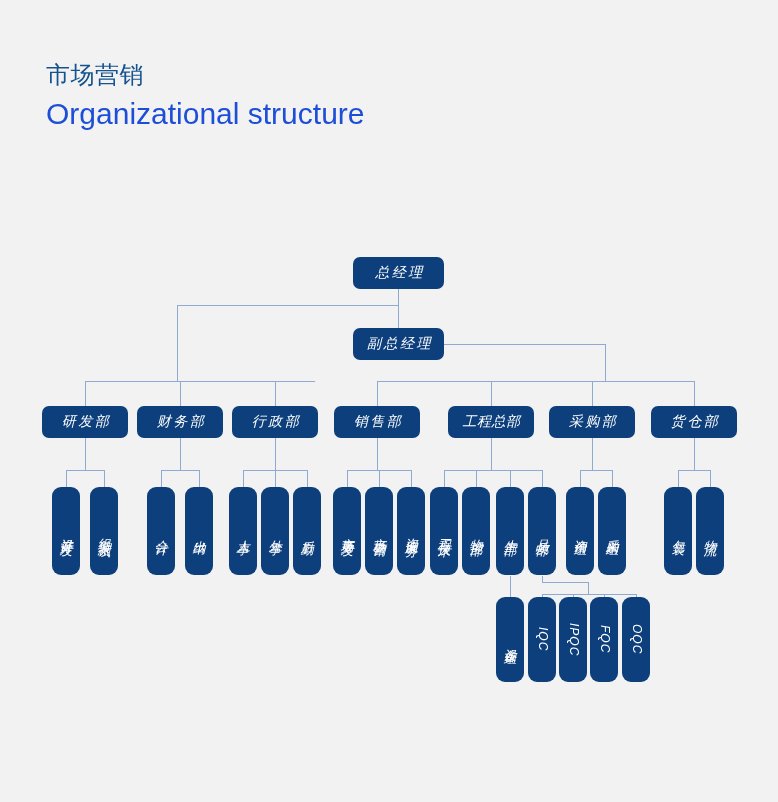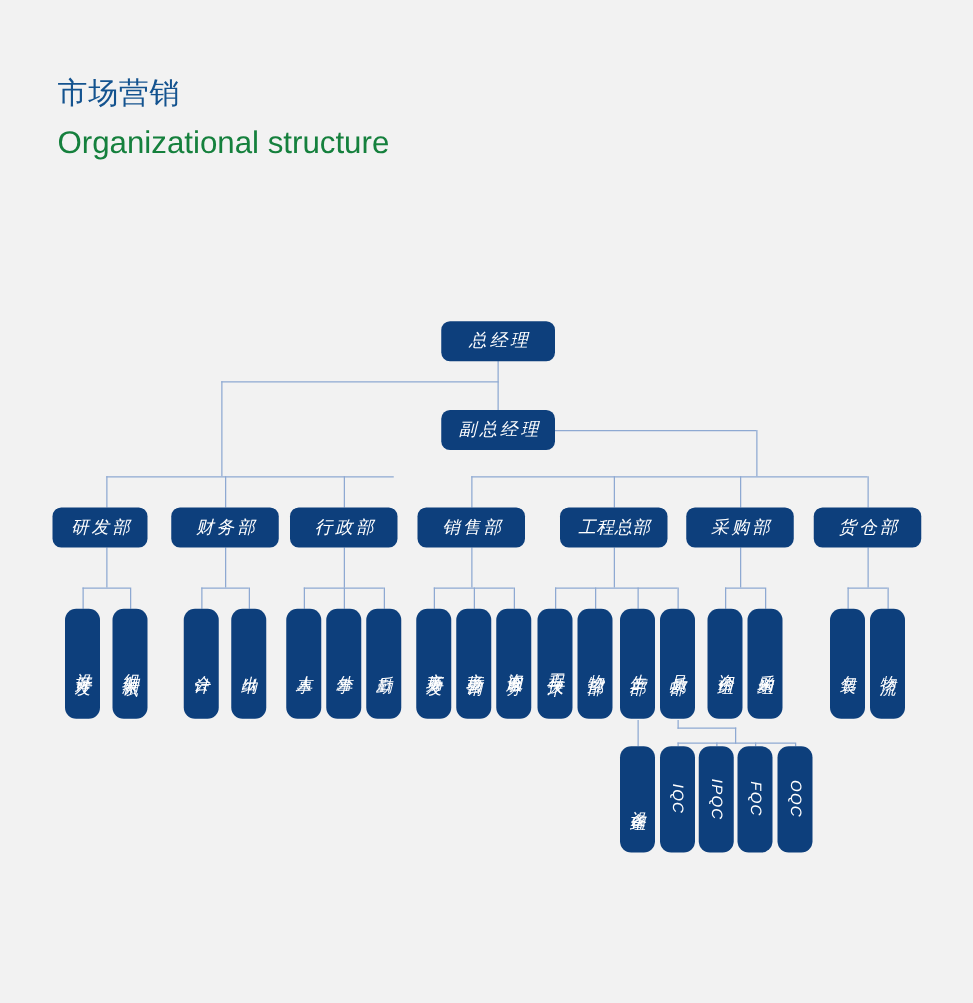--- a/index.html
+++ b/index.html
@@ -26,22 +26,22 @@
     top: 58px;
   }
   .title-cn {
     font-size: 24px;
     color: #14538f;
     line-height: 34px;
     letter-spacing: 0.5px;
     white-space: nowrap;
   }
   .title-en {
-    font-size: 25px;
-    color: #15803d;
+    font-size: 30px;
+    color: #1d4ed8;
     line-height: 44px;
     letter-spacing: 0px;
     white-space: nowrap;
   }
 
   
   .ln {
     position: absolute;
     background: #8ea9d2;
   }
@@ -170,21 +170,21 @@
   <div class="ln h" style="left:542px; top:594px; width:94px;"></div>
   <div class="ln v" style="left:542px; top:594px; height:3px;"></div>
   <div class="ln v" style="left:573px; top:594px; height:3px;"></div>
   <div class="ln v" style="left:604px; top:594px; height:3px;"></div>
   <div class="ln v" style="left:636px; top:594px; height:3px;"></div>
 
   <div class="box pill" style="left:353px; top:257px; width:91px;">总经理</div>
 
   <div class="box pill" style="left:353px; top:328px; width:91px;">副总经理</div>
 
-  <div class="box pill" style="left:42px; top:406px; width:76px;">研发部</div>
+  <div class="box pill" style="left:42px; top:406px; width:86px;">研发部</div>
   <div class="box pill" style="left:137px; top:406px; width:86px;">财务部</div>
   <div class="box pill" style="left:334px; top:406px; width:86px;">销售部</div>
   <div class="box pill" style="left:232px; top:406px; width:86px;">行政部</div>
   <div class="box pill tight" style="left:448px; top:406px; width:86px;">工程总部</div>
   <div class="box pill" style="left:651px; top:406px; width:86px;">货仓部</div>
   <div class="box pill" style="left:549px; top:406px; width:86px;">采购部</div>
 
   <div class="box chip" style="left:52px; top:487px; height:88px;">设计开发</div>
   <div class="box chip" style="left:90px; top:487px; height:88px;">组装测试</div>
 

